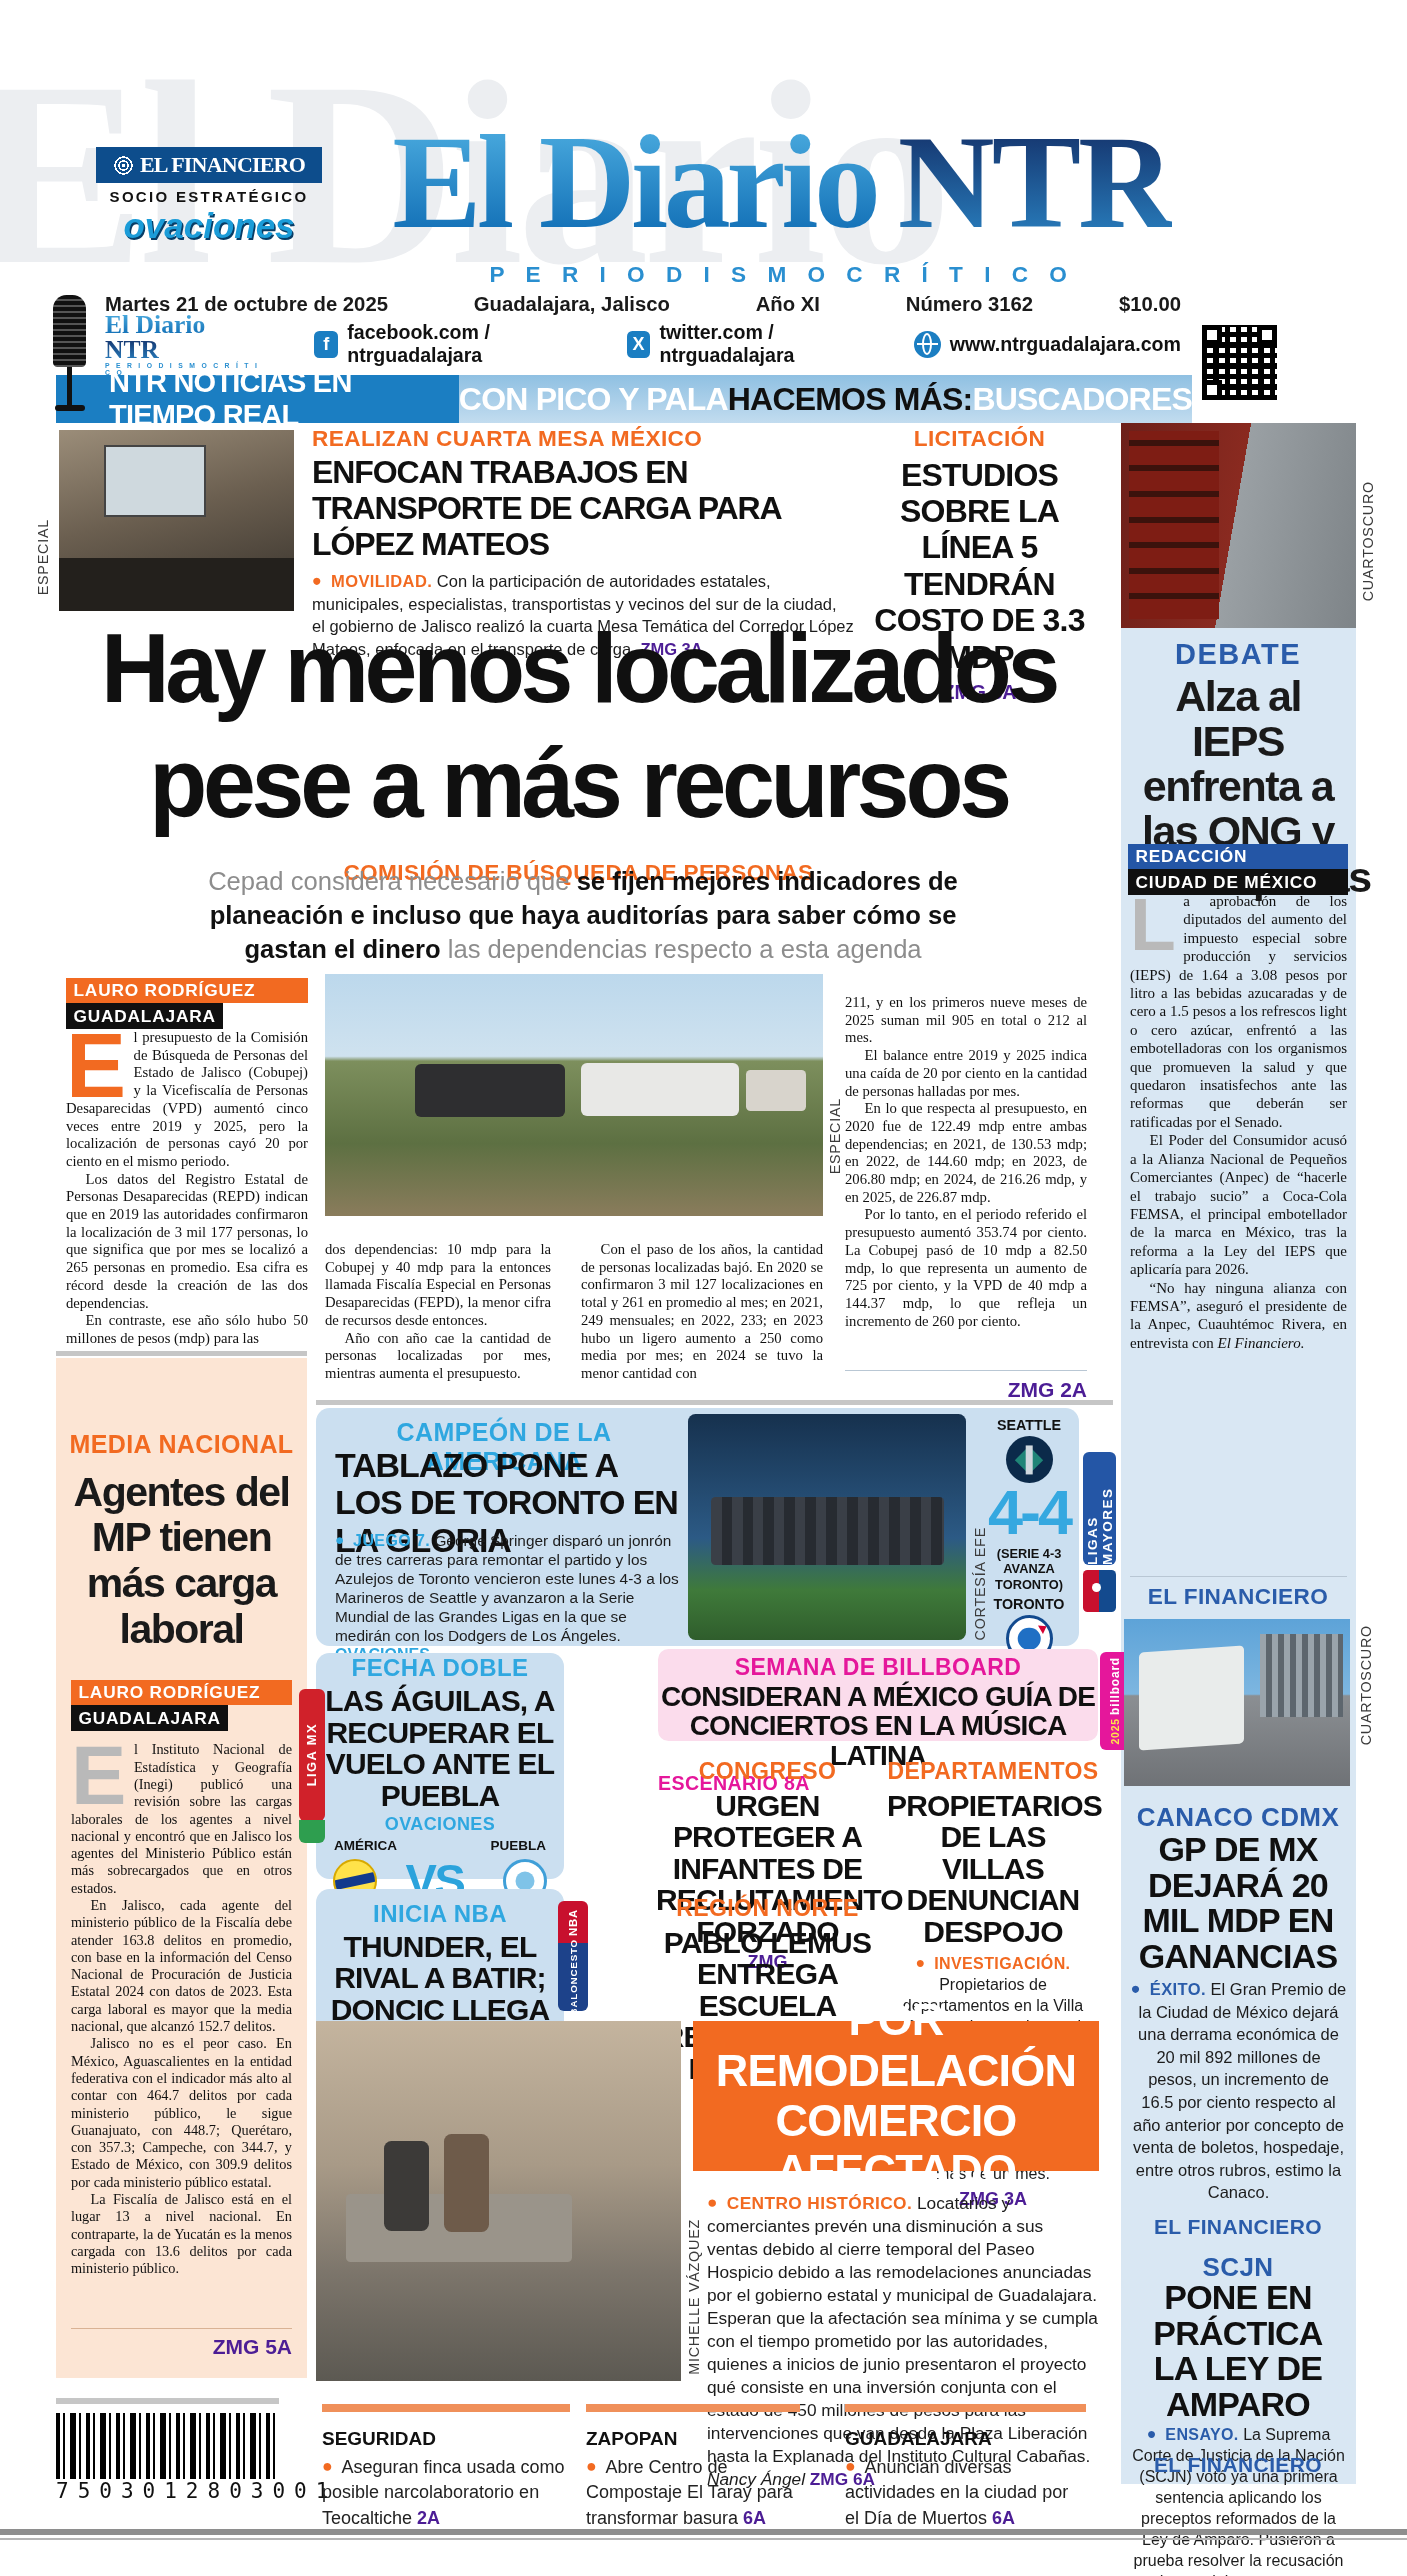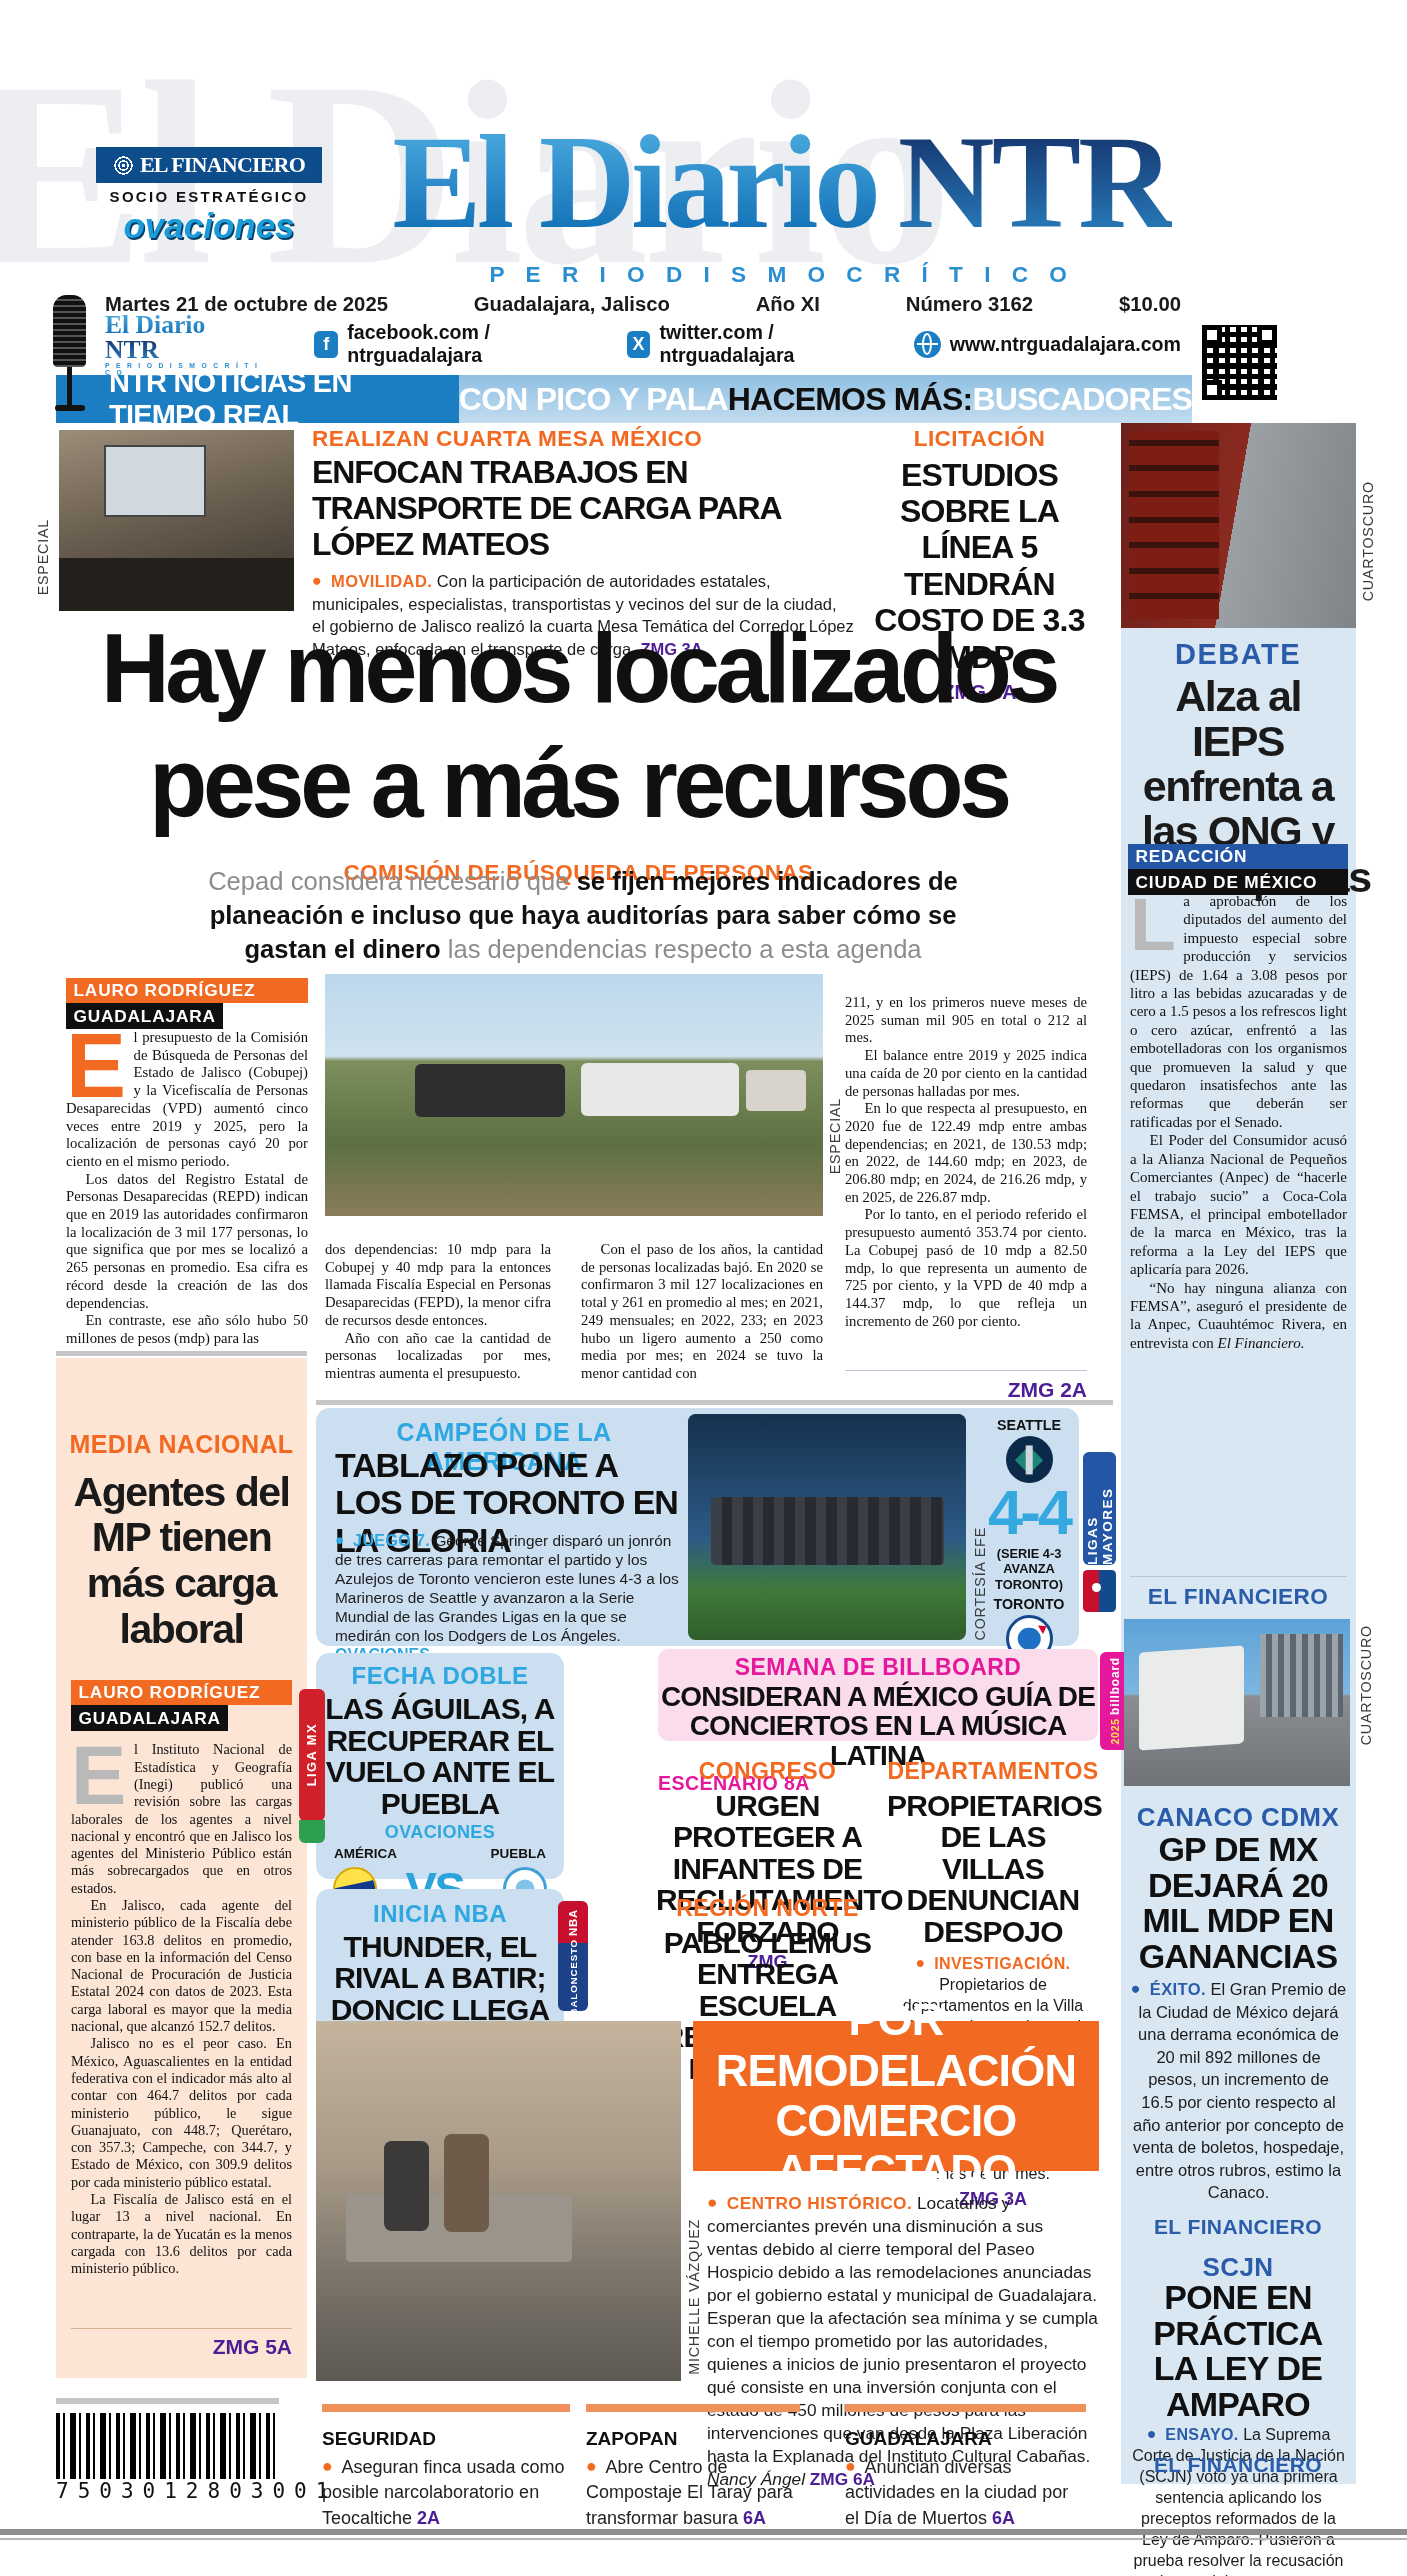--- a/index.html
+++ b/index.html
@@ -259,21 +259,21 @@
     <div class="b" style="font-size:14.3px;margin-top:4.5px;">TORONTO</div>
     <div class="jays" style="width:47px;height:47px;margin:3px auto 0;"></div>
   </div>
 
   <div class="abs tab" style="left:1083px;top:1452px;width:33px;height:113px;background:#2456a6;">
     <span class="vtxt" style="font-size:13.5px;">LIGAS MAYORES</span>
   </div>
   <div class="abs mlb" style="left:1083px;top:1570px;width:33px;height:42px;"></div>
 
   <div class="abs sportbox" style="left:316px;top:1653px;width:248px;height:226px;">
-    <div class="ctr kick klb" style="font-size:24px;margin-top:9px;">FECHA DOBLE</div>
+    <div class="ctr kick klb" style="font-size:24px;margin-top:1px;">FECHA DOBLE</div>
     <div class="ctr hl" style="font-size:30px;line-height:1.05;margin-top:3px;padding:0 7.5px;">LAS ÁGUILAS, A RECUPERAR EL VUELO ANTE EL PUEBLA</div>
     <div class="ctr kick klb" style="font-size:18px;margin-top:3px;">OVACIONES</div>
     <div style="display:flex;justify-content:space-between;padding:0 18px;margin-top:3px;">
       <span class="b" style="font-size:13.5px;">AMÉRICA</span>
       <span class="b" style="font-size:13.5px;">PUEBLA</span>
     </div>
     <div style="display:flex;align-items:center;justify-content:space-between;padding:0 16.5px;">
       <span class="america" style="width:44px;height:44px;"></span>
       <span class="b" style="font-size:47px;color:#2ba3dc;letter-spacing:-2.3px;">VS.</span>
       <span class="puebla" style="width:44px;height:44px;"></span>

